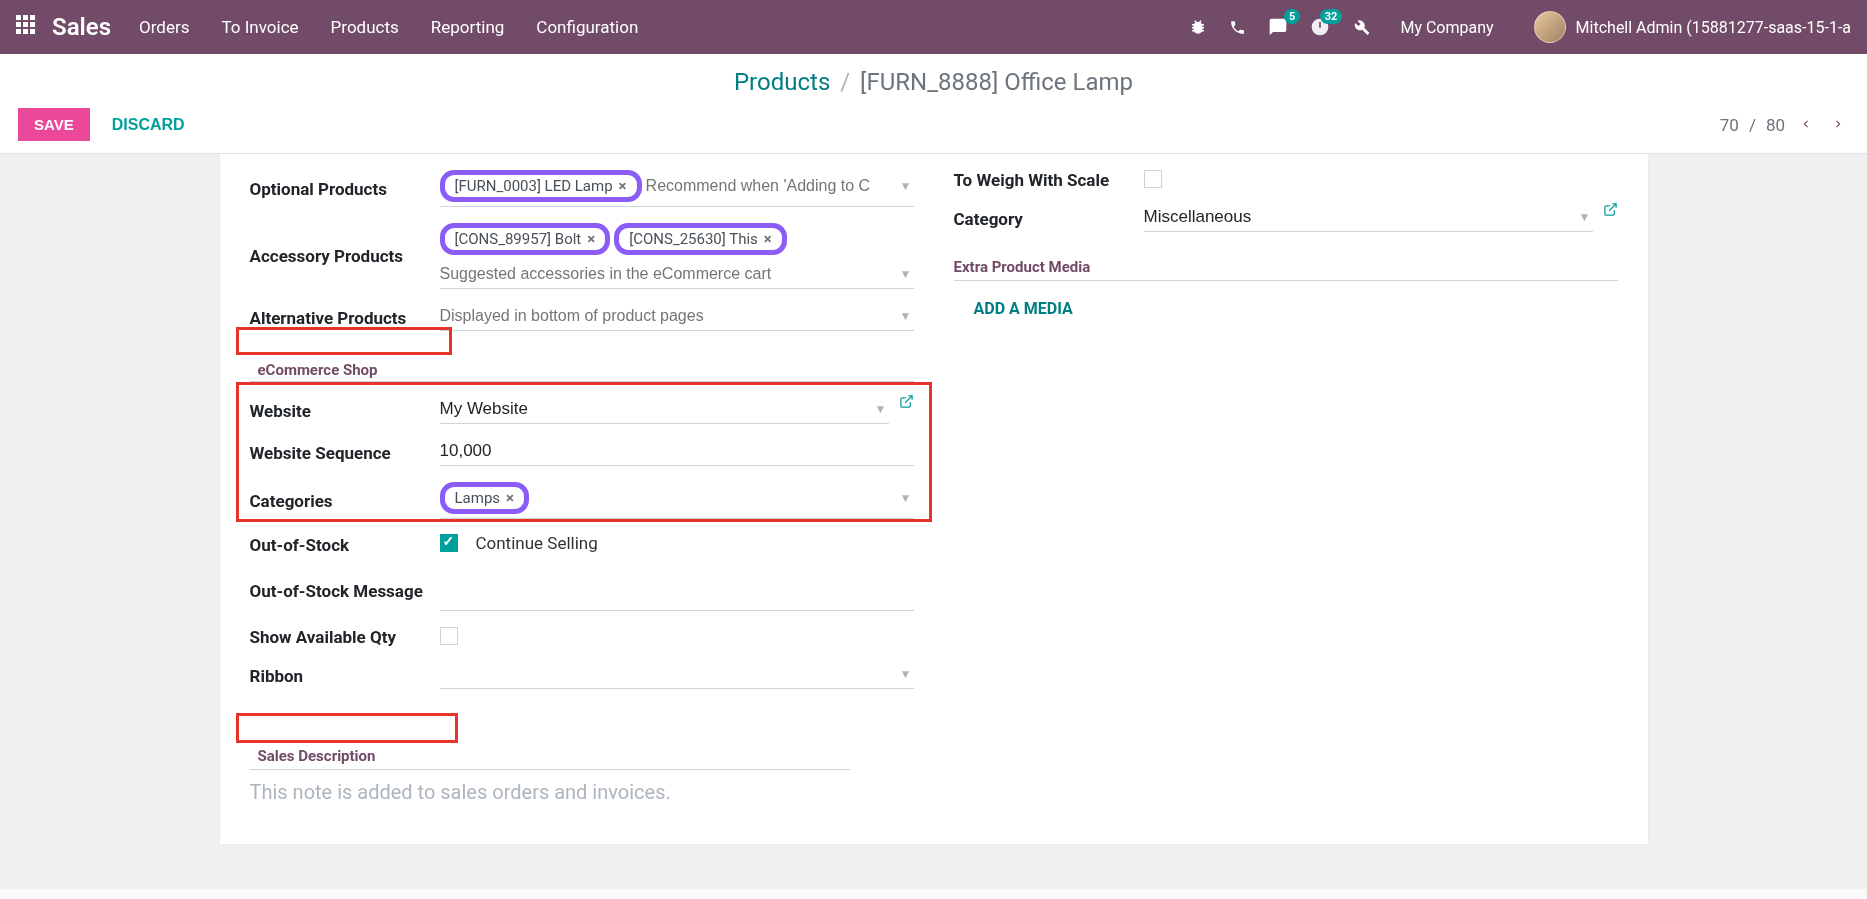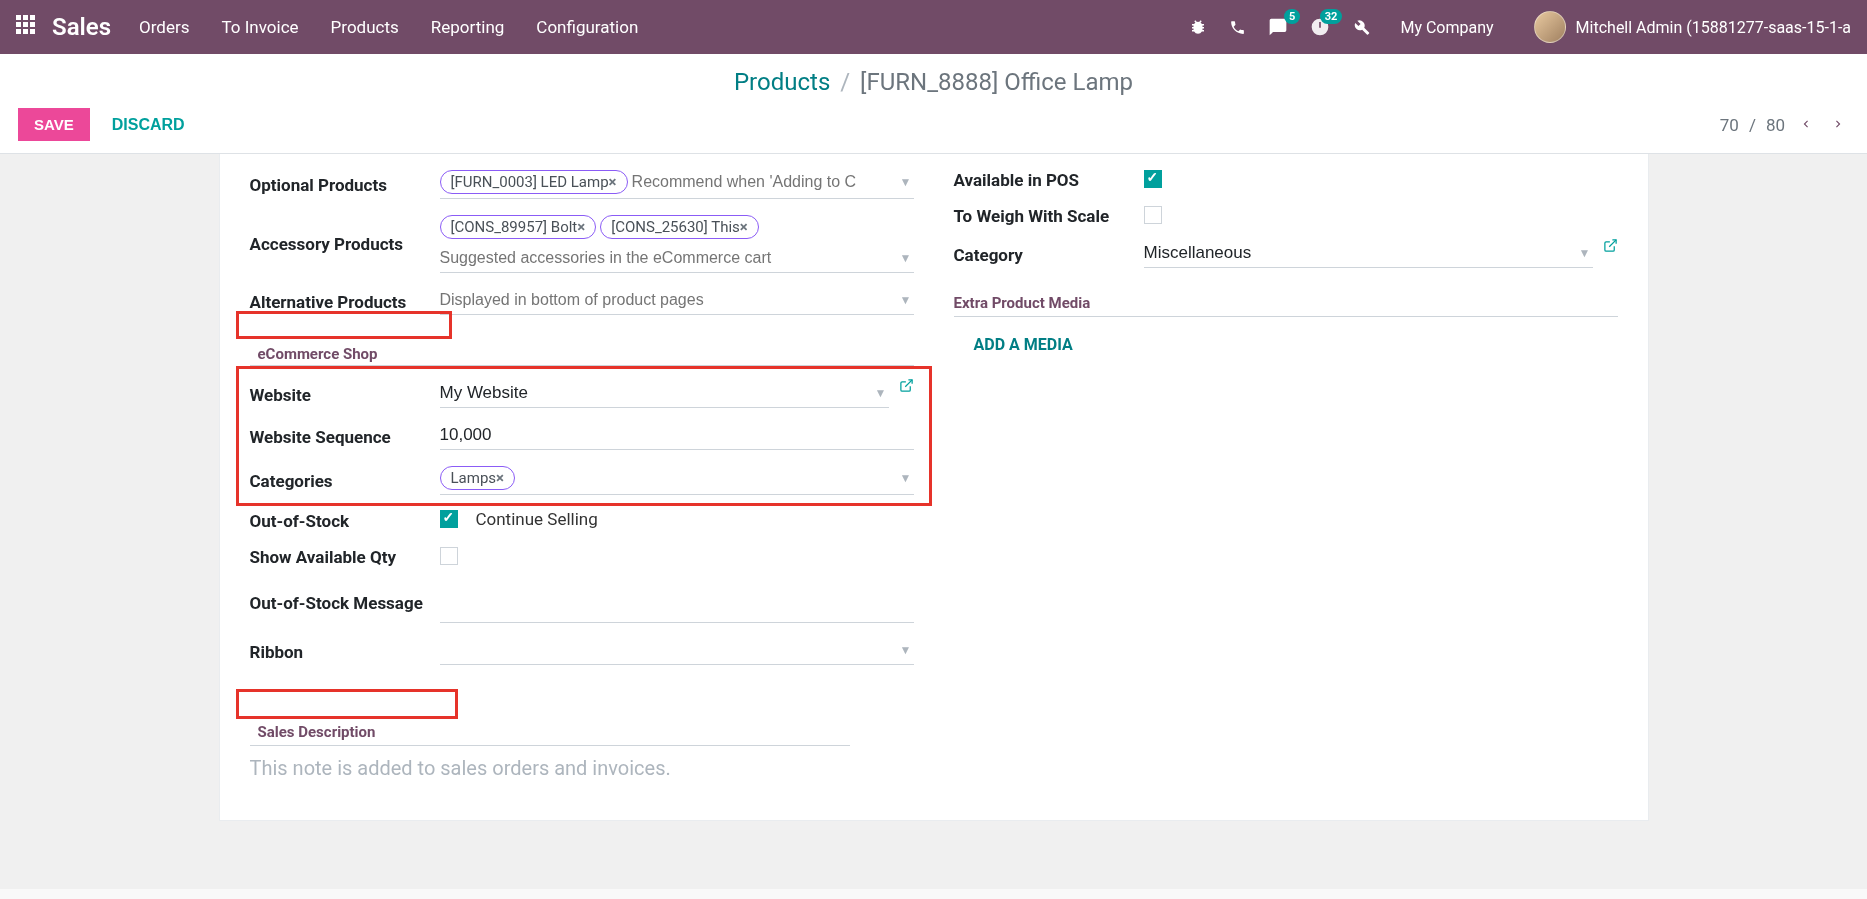--- a/index.html
+++ b/index.html
@@ -41,21 +41,21 @@
   .section-title { font-size: 15px; font-weight: 700; color: #714b67; margin-top: 26px; border-bottom: 1px solid #ced4da; padding-bottom: 4px; }
 
   .field-row { display: flex; align-items: center; margin-top: 12px; }
   .field-row label { width: 190px; flex-shrink: 0; font-size: 17px; font-weight: 700; color: #212529; padding-top: 4px; }
   .field-row .value { flex: 1; min-width: 0; }
 
   .input-line { border-bottom: 1px solid #ced4da; padding: 4px 0; display: flex; align-items: center; flex-wrap: wrap; gap: 4px; min-height: 30px; position: relative; }
   .input-line input.placeholder { border: none; outline: none; font-size: 16px; color: #adb5bd; flex: 1; background: transparent; }
   .input-line input.text-val { border: none; outline: none; font-size: 17px; color: #212529; flex: 1; background: transparent; }
 
-  .tag { display: inline-flex; align-items: center; border: 1px solid #8b5cf6; color: #495057; font-size: 15px; padding: 2px 10px; border-radius: 14px; background: #fff; }
+  .tag { display: inline-flex; align-items: center; gap: 6px; border: 5px solid #8b5cf6; color: #495057; font-size: 15px; padding: 2px 10px; border-radius: 14px; background: #fff; }
   .tag .x { cursor: pointer; font-weight: bold; color: #6c757d; }
 
   .caret-down { position: absolute; right: 2px; top: 50%; transform: translateY(-50%); color: #adb5bd; cursor: pointer; font-size: 12px; }
   .ext-link { color: #00a09d; cursor: pointer; margin-left: 10px; font-size: 15px; }
 
   .chk { appearance: none; width: 18px; height: 18px; border: 1px solid #ced4da; background: #fff; cursor: pointer; display: inline-block; vertical-align: middle; position: relative; }
   .chk:checked { background: #00a09d; border-color: #00a09d; }
   .chk:checked::after { content: "✓"; color: #fff; position: absolute; top: -2px; left: 2px; font-size: 14px; font-weight: bold; }
   .chk-label { margin-left: 14px; font-size: 17px; vertical-align: middle; }
 
@@ -260,30 +260,30 @@
           <div class="field-row">
             <label>Out-of-Stock</label>
             <div class="value">
               <input type="checkbox" class="chk" checked="" style="">
               <span class="chk-label">Continue Selling</span>
             </div>
           </div>
         </div>
 
         <div class="field-row">
+          <label>Out-of-Stock Message</label>
+          <div class="value">
+            <div class="outofstock-msg"></div>
+          </div>
+        </div>
+
+        <div class="field-row">
           <label>Show Available Qty</label>
           <div class="value">
             <input type="checkbox" class="chk" style="">
-          </div>
-        </div>
-
-        <div class="field-row">
-          <label>Out-of-Stock Message</label>
-          <div class="value">
-            <div class="outofstock-msg"></div>
           </div>
         </div>
 
         <div class="field-row">
           <label>Ribbon</label>
           <div class="value">
             <div class="input-line">
               <input class="text-val" style="">
               <span class="caret-down">▼</span>
             </div>
@@ -295,26 +295,20 @@
           <div class="section-title" style="display:inline-block; padding:4px 8px; border-bottom:none;">Sales Description</div>
           <div class="redbox redbox1" style="left:-14px; top:-4px; width:222px; height:30px;"></div>
         </div>
         <div style="border-top:1px solid #ced4da; max-width:600px;"></div>
         <div class="note-placeholder">This note is added to sales orders and invoices.</div>
 
       </div>
 
       <div class="col">
 
-        <div class="field-row">
-          <label>Available in POS</label>
-          <div class="value">
-            <input type="checkbox" class="chk" checked="" style="">
-          </div>
-        </div>
 
         <div class="field-row">
           <label>To Weigh With Scale</label>
           <div class="value">
             <input type="checkbox" class="chk" style="">
           </div>
         </div>
 
         <div class="field-row">
           <label>Category</label>

